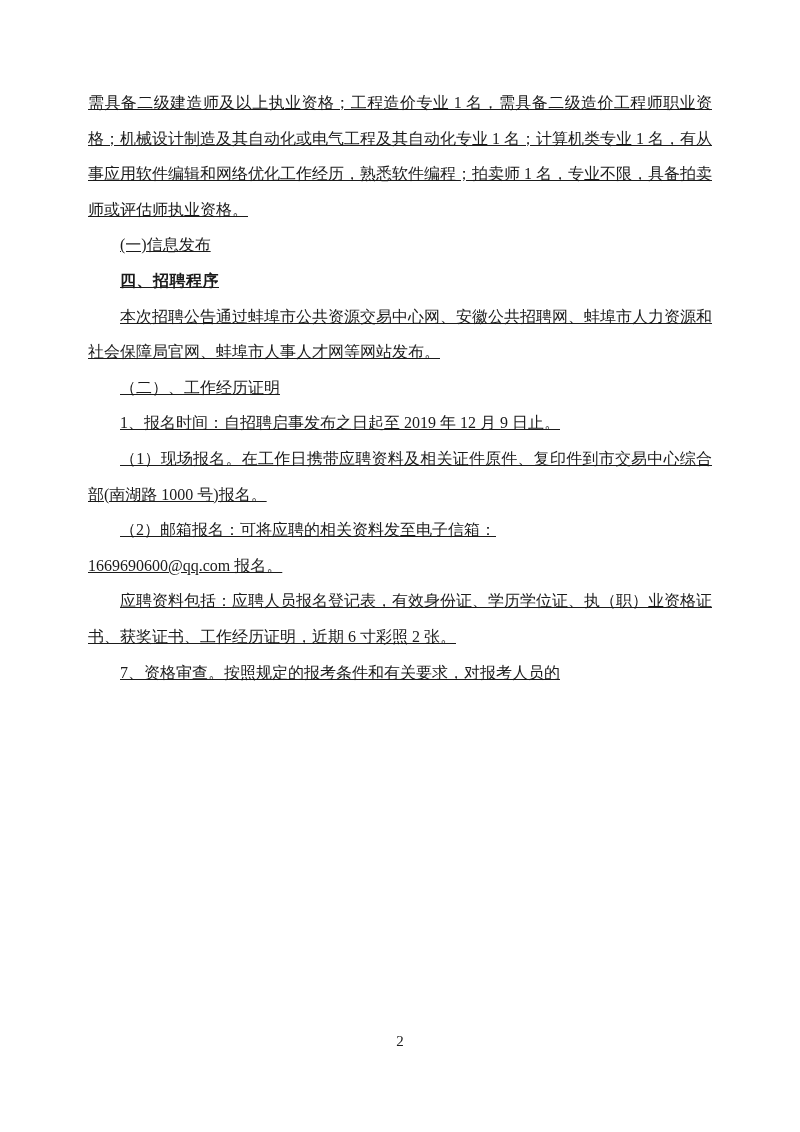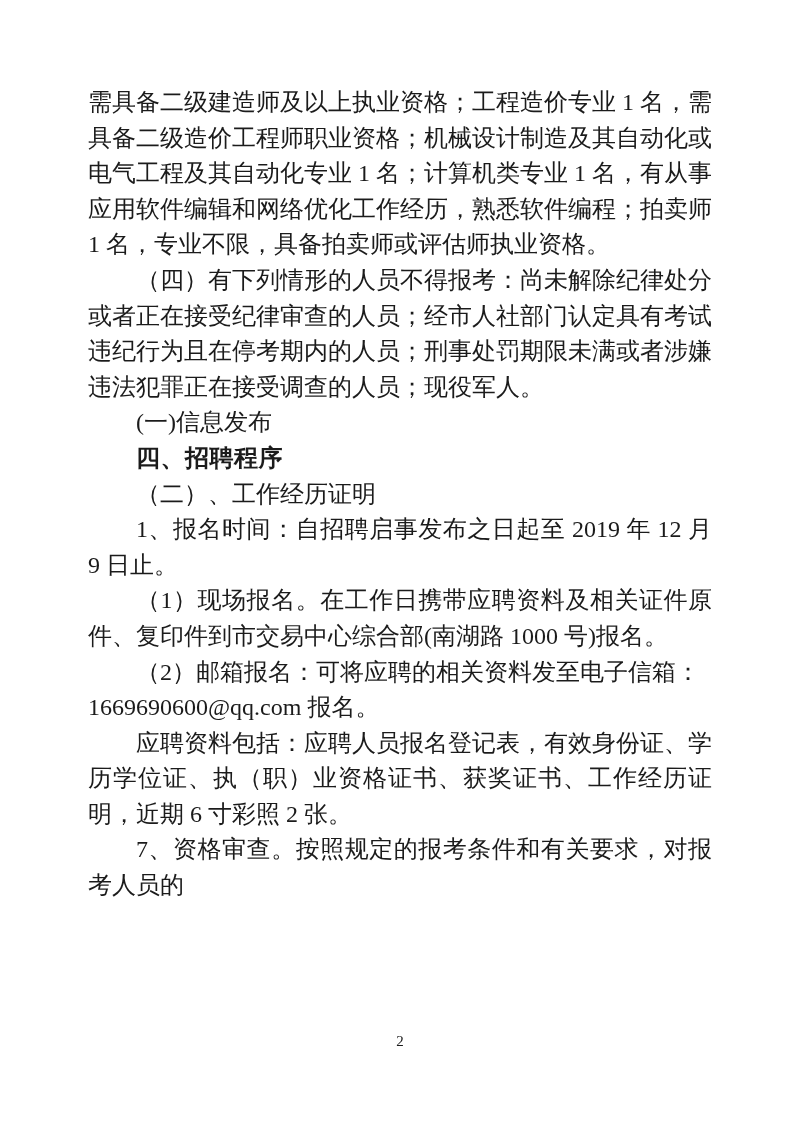--- a/index.html
+++ b/index.html
@@ -14,24 +14,25 @@
     background: #ffffff;
     overflow: hidden;
     font-family: "Liberation Serif", "DejaVu Serif", serif;
     color: #1b1b1b;
   }
   .content {
     position: absolute;
     left: 88px;
     top: 85px;
     width: 624px;
-    font-size: 24px;
+    font-size: 16px;
     line-height: 35.6px;
     text-align: justify;
     text-justify: inter-ideograph;
+    text-decoration: underline;
   }
   .content p {
     margin: 0;
     padding: 0;
     white-space: pre-wrap;
   }
   .content p.indent {
     text-indent: 2em;
   }
   .content p.heading {
@@ -48,23 +49,23 @@
     line-height: 20px;
     color: #1b1b1b;
   }
 </style>
 </head>
 <body>
 
 <div class="page">
   <div class="content">
     <p class="">需具备二级建造师及以上执业资格；工程造价专业 1 名，需具备二级造价工程师职业资格；机械设计制造及其自动化或电气工程及其自动化专业 1 名；计算机类专业 1 名，有从事应用软件编辑和网络优化工作经历，熟悉软件编程；拍卖师 1 名，专业不限，具备拍卖师或评估师执业资格。</p>
-    <p class="indent">（四）有下列情形的人员不得报考：尚未解除纪律处分或者正在接受纪律审查的人员；经市人社部门认定具有考试违纪行为且在停考期内的人员；刑事处罚期限未满或者涉嫌违法犯罪正在接受调查的人员；现役军人。</p>
     <p class="indent">(一)信息发布</p>
     <p class="indent heading">四、招聘程序</p>
+    <p class="indent">本次招聘公告通过蚌埠市公共资源交易中心网、安徽公共招聘网、蚌埠市人力资源和社会保障局官网、蚌埠市人事人才网等网站发布。</p>
     <p class="indent">（二）、工作经历证明</p>
     <p class="indent">1、报名时间：自招聘启事发布之日起至 2019 年 12 月 9 日止。</p>
     <p class="indent">（1）现场报名。在工作日携带应聘资料及相关证件原件、复印件到市交易中心综合部(南湖路 1000 号)报名。</p>
     <p class="indent">（2）邮箱报名：可将应聘的相关资料发至电子信箱：
 1669690600@qq.com 报名。</p>
     <p class="indent">应聘资料包括：应聘人员报名登记表，有效身份证、学历学位证、执（职）业资格证书、获奖证书、工作经历证明，近期 6 寸彩照 2 张。</p>
     <p class="indent">7、资格审查。按照规定的报考条件和有关要求，对报考人员的</p>
   </div>
   <div class="page-number">2</div>
 </div>

